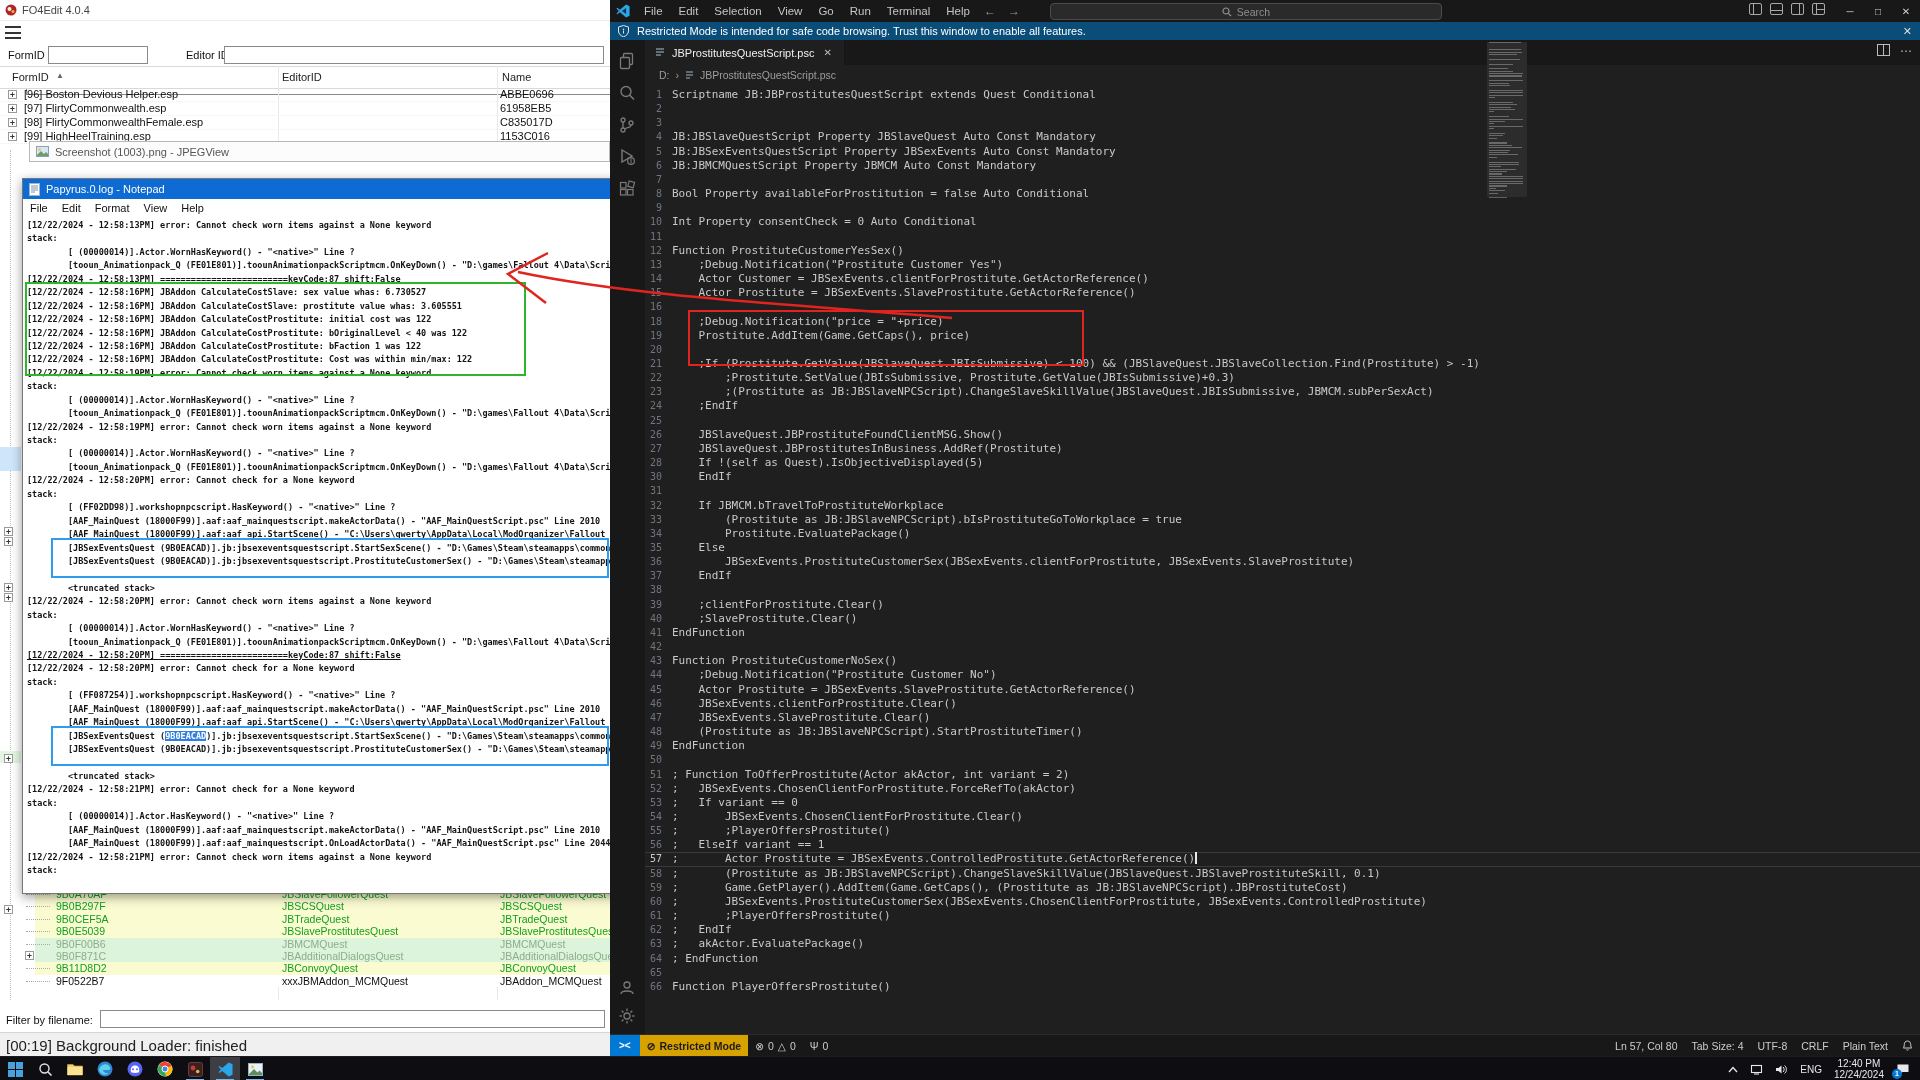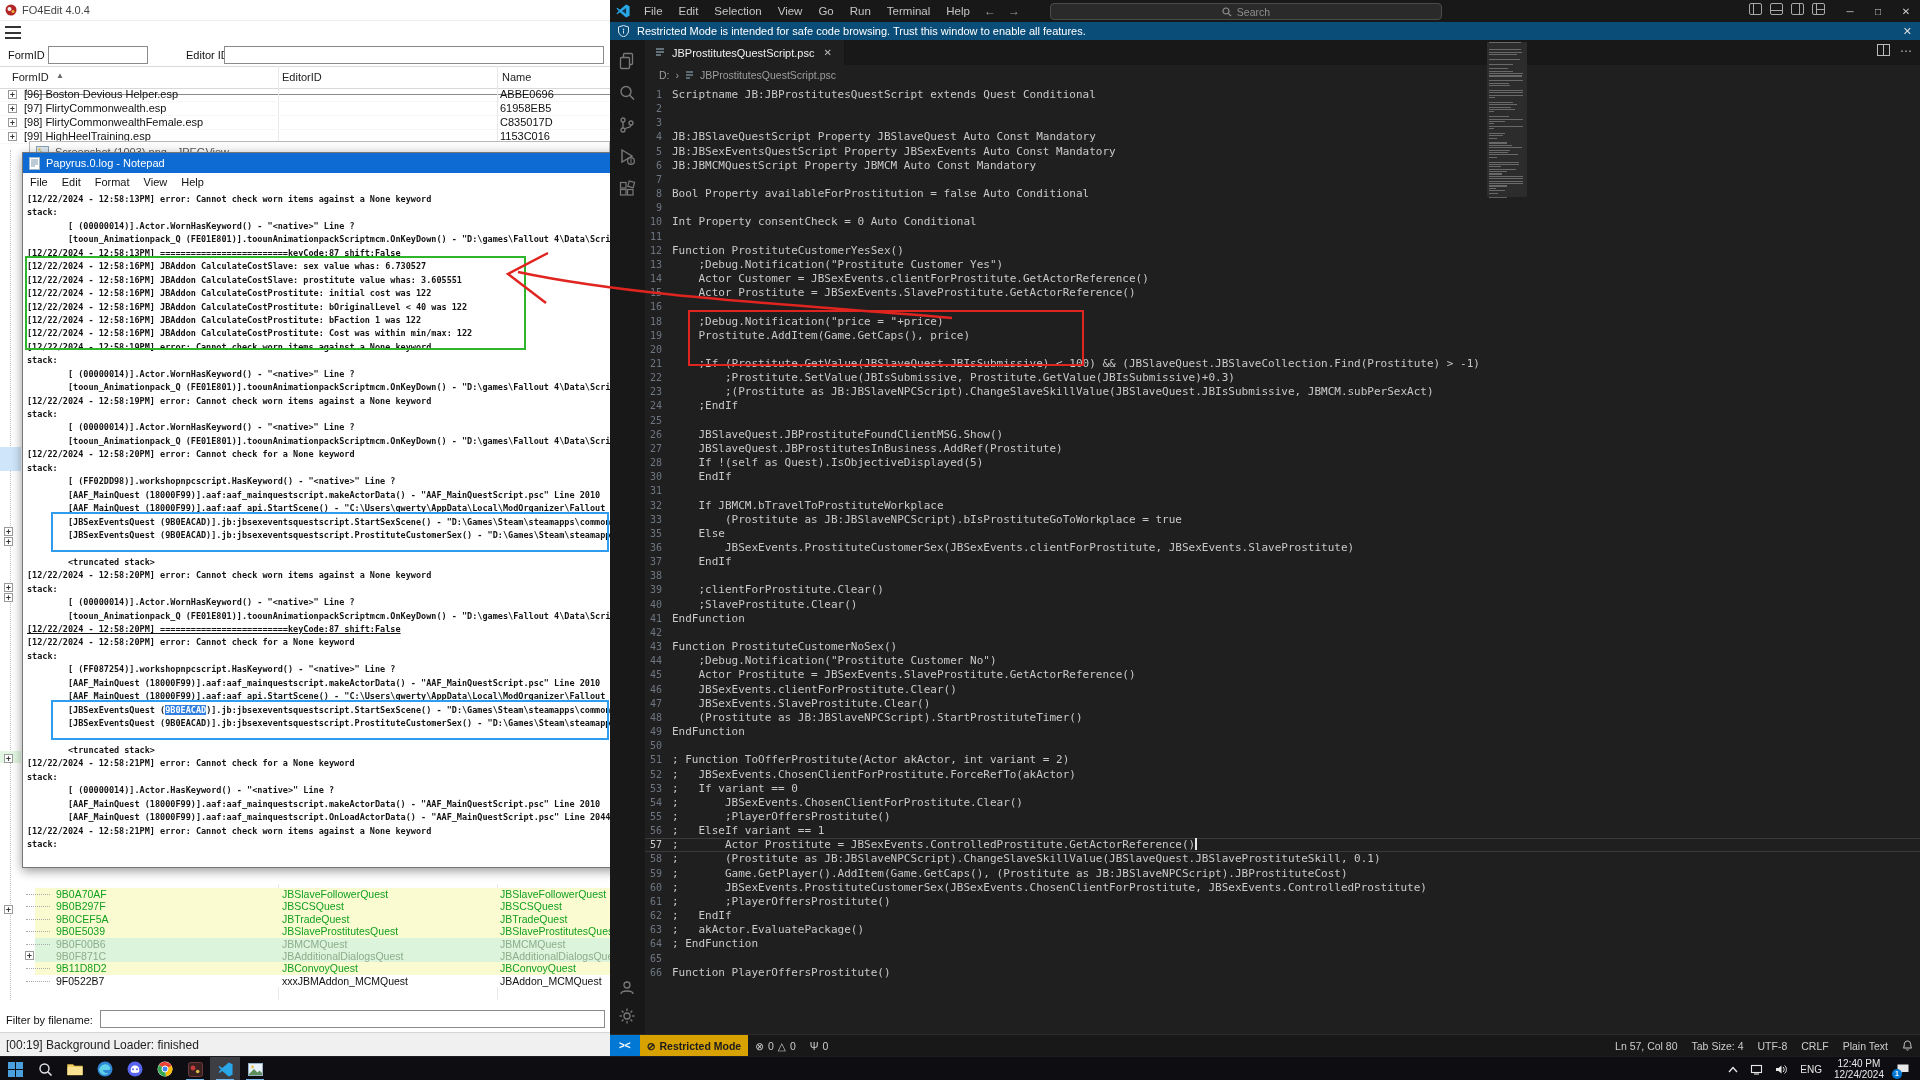--- a/index.html
+++ b/index.html
@@ -28,26 +28,26 @@
   .brow.g .bg{background:#dcf3dc;}
   .brow.w .bg{background:#fff;}
   .brow .fid{position:absolute;left:56px;top:0;}
   .brow .eid{position:absolute;left:282px;top:0;}
   .brow .nm{position:absolute;left:500px;top:0;}
   .brow.y .fid,.brow.y .eid,.brow.y .nm{color:#12a01f;}
   .brow.g .fid,.brow.g .eid,.brow.g .nm{color:#8cae8c;}
   .brow.w .fid,.brow.w .eid,.brow.w .nm{color:#111;}
   .brow .dots{position:absolute;left:26px;top:6px;width:24px;border-top:1px dotted #aaa;}
   .brow .plusbox{left:25px;top:1px;}
-  .fo4-status{position:absolute;left:0;top:1032px;right:0;height:24px;background:#f0f0f0;border-top:1px solid #d5d5d5;font-size:12px;color:#222;display:flex;align-items:center;padding-left:6px;}
+  .fo4-status{position:absolute;left:0;top:1032px;right:0;height:24px;background:#f0f0f0;border-top:1px solid #d5d5d5;font-size:15px;color:#222;display:flex;align-items:center;padding-left:6px;}
   .railplus{position:absolute;width:9px;height:9px;border:1px solid #9a9a9a;background:#fff;font:700 8px/7px "DejaVu Sans Mono",monospace;text-align:center;color:#333;box-sizing:border-box;left:4px;}
   
   #jpegbar{position:absolute;left:29px;top:141px;width:581px;height:21px;background:#fcfcfc;border:1px solid #b8b8b8;display:flex;align-items:center;gap:6px;padding-left:6px;font-size:11px;color:#555;box-sizing:border-box;}
   
-  #notepad{position:absolute;left:22px;top:152px;width:634px;height:716px;background:#fff;border:1px solid #767676;box-sizing:border-box;box-shadow:0 3px 10px rgba(0,0,0,.4);}
+  #notepad{position:absolute;left:22px;top:178px;width:634px;height:716px;background:#fff;border:1px solid #767676;box-sizing:border-box;box-shadow:0 3px 10px rgba(0,0,0,.4);}
   .np-title{position:absolute;left:0;top:0;right:0;height:20px;background:#0d6bd3;color:#fff;font-size:11px;display:flex;align-items:center;gap:6px;padding-left:6px;}
   .np-menu{position:absolute;left:0;top:20px;right:0;height:17px;background:#fff;display:flex;align-items:center;font-size:11px;color:#111;border-bottom:1px solid #f2f2f2;}
   .np-menu span{padding:0 7px;cursor:pointer;}
   .np-body{position:absolute;left:0;top:37px;right:0;bottom:0;overflow:hidden;background:#fff;padding-top:3px;}
   .nl{white-space:pre;font-family:"DejaVu Sans Mono",monospace;font-weight:700;font-size:8.5px;line-height:13.45px;height:13.45px;color:#131313;padding-left:4px;overflow:hidden;}
   .nl.u{text-decoration:underline;}
   .npsel{background:#2f7ee0;color:#fff;}
   .np-box{position:absolute;border:2px solid;pointer-events:none;}
   
   #vscode{position:absolute;left:610px;top:0;width:1310px;height:1056px;background:#1f1f1f;}
@@ -584,20 +584,24 @@
         </div>
         <div class="crow">
           <span class="cn">32</span>
           <span class="cc">    If JBMCM.bTravelToProstituteWorkplace</span>
         </div>
         <div class="crow">
           <span class="cn">33</span>
           <span class="cc">        (Prostitute as JB:JBSlaveNPCScript).bIsProstituteGoToWorkplace = true</span>
         </div>
         <div class="crow">
+          <span class="cn">34</span>
+          <span class="cc">        Prostitute.EvaluatePackage()</span>
+        </div>
+        <div class="crow">
           <span class="cn">35</span>
           <span class="cc">    Else</span>
         </div>
         <div class="crow">
           <span class="cn">36</span>
           <span class="cc">        JBSexEvents.ProstituteCustomerSex(JBSexEvents.clientForProstitute, JBSexEvents.SlaveProstitute)</span>
         </div>
         <div class="crow">
           <span class="cn">37</span>
           <span class="cc">    EndIf</span>

